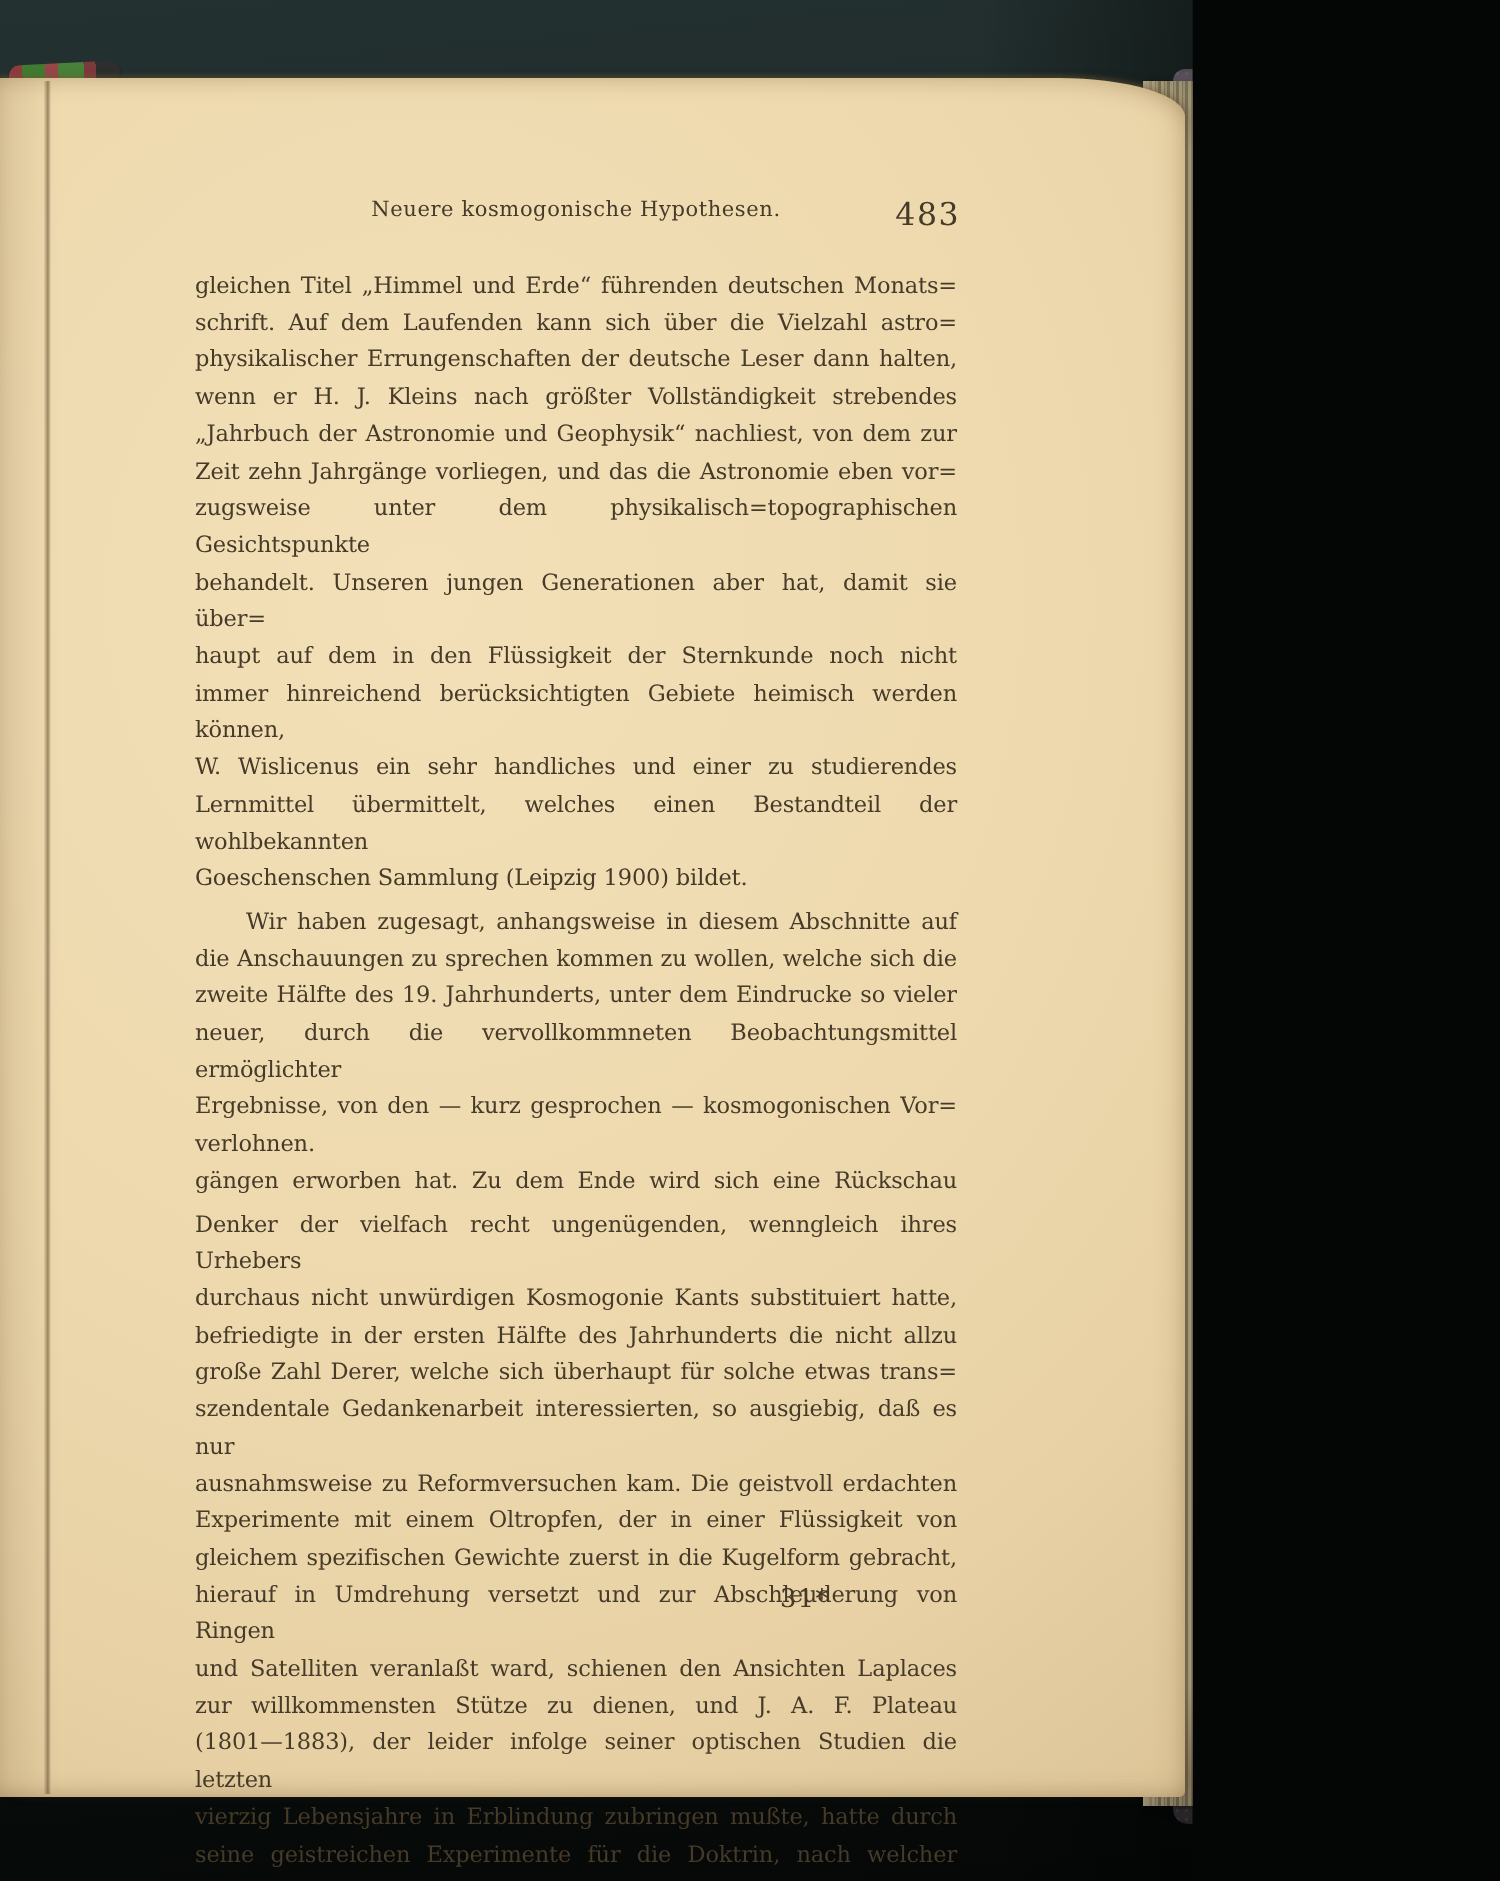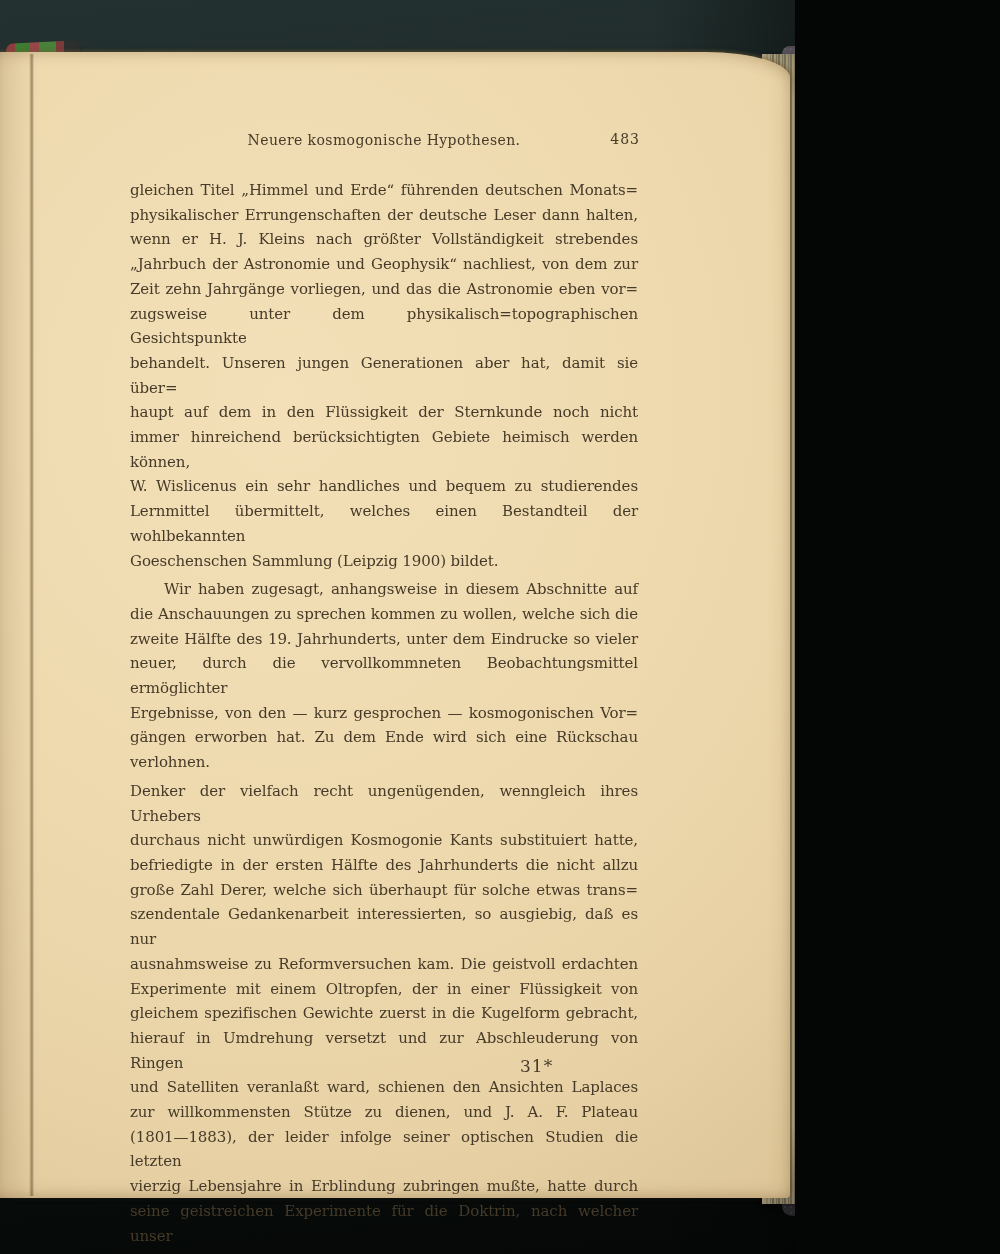--- a/index.html
+++ b/index.html
@@ -76,21 +76,21 @@
     transform:rotate(-3deg);
     background:linear-gradient(90deg,#8e3c3e 0 9px,#3f7c31 9px 24px,#97474a 24px 33px,#49803a 33px 50px,#7d3a3c 50px 58px,#2c2f2e 58px);
     box-shadow:0 2px 2px rgba(0,0,0,.4);
   }
   
   .text-block{
     position:absolute;left:126px;top:132px;width:516px;color:#463a28;
   }
   .running-header{position:relative;height:26px;font-size:14px;}
   .running-header .title{display:block;text-align:center;letter-spacing:.4px;}
-  .running-header .pageno{position:absolute;right:2px;top:-1px;font-size:14px;letter-spacing:1px;}
+  .running-header .pageno{position:absolute;right:2px;top:-1px;font-size:21px;letter-spacing:1px;}
   .body-text{margin-top:20px;font-size:15px;line-height:24.7px;letter-spacing:-0.1px;}
   .paragraph{margin:4px;}
   .line{text-align:justify;text-align-last:justify;white-space:normal;}
   .line.short-last{text-align-last:left;}
   .line.indent{text-indent:34px;}
   .signature{position:absolute;left:520px;top:1056px;color:#463a28;font-size:17px;letter-spacing:1px;}
 </style>
 </head>
 <body>
 
@@ -105,40 +105,41 @@
   <div class="gutter-crease"></div>
 
   <div class="text-block">
     <div class="running-header">
       <span class="title">Neuere kosmogonische Hypothesen.</span>
       <span class="pageno">483</span>
     </div>
     <div class="body-text">
         <div class="paragraph">
           <div class="line">gleichen Titel „Himmel und Erde“ führenden deutschen Monats=</div>
+          <div class="line">schrift.  Auf dem Laufenden kann sich über die Vielzahl astro=</div>
           <div class="line">physikalischer Errungenschaften der deutsche Leser dann halten,</div>
           <div class="line">wenn er H. J. Kleins nach größter Vollständigkeit strebendes</div>
           <div class="line">„Jahrbuch der Astronomie und Geophysik“ nachliest, von dem zur</div>
           <div class="line">Zeit zehn Jahrgänge vorliegen, und das die Astronomie eben vor=</div>
           <div class="line">zugsweise unter dem physikalisch=topographischen Gesichtspunkte</div>
           <div class="line">behandelt.  Unseren jungen Generationen aber hat, damit sie über=</div>
           <div class="line">haupt auf dem in den Flüssigkeit der Sternkunde noch nicht</div>
           <div class="line">immer hinreichend berücksichtigten Gebiete heimisch werden können,</div>
-          <div class="line">W. Wislicenus ein sehr handliches und bequem zu studierendes</div>
+          <div class="line">W. Wislicenus ein sehr handliches und einer zu studierendes</div>
           <div class="line">Lernmittel übermittelt, welches einen Bestandteil der wohlbekannten</div>
           <div class="line short-last">Goeschenschen Sammlung (Leipzig 1900) bildet.</div>
         </div>
         <div class="paragraph">
           <div class="line indent">Wir haben zugesagt, anhangsweise in diesem Abschnitte auf</div>
           <div class="line">die Anschauungen zu sprechen kommen zu wollen, welche sich die</div>
           <div class="line">zweite Hälfte des 19. Jahrhunderts, unter dem Eindrucke so vieler</div>
           <div class="line">neuer, durch die vervollkommneten Beobachtungsmittel ermöglichter</div>
           <div class="line">Ergebnisse, von den — kurz gesprochen — kosmogonischen Vor=</div>
+          <div class="line short-last">verlohnen.</div>
           <div class="line">gängen erworben hat.  Zu dem Ende wird sich eine Rückschau</div>
-          <div class="line short-last">verlohnen.</div>
         </div>
         <div class="paragraph">
           <div class="line">Denker der vielfach recht ungenügenden, wenngleich ihres Urhebers</div>
           <div class="line">durchaus nicht unwürdigen Kosmogonie Kants substituiert hatte,</div>
           <div class="line">befriedigte in der ersten Hälfte des Jahrhunderts die nicht allzu</div>
           <div class="line">große Zahl Derer, welche sich überhaupt für solche etwas trans=</div>
           <div class="line">szendentale Gedankenarbeit interessierten, so ausgiebig, daß es nur</div>
           <div class="line">ausnahmsweise zu Reformversuchen kam.  Die geistvoll erdachten</div>
           <div class="line">Experimente mit einem Oltropfen, der in einer Flüssigkeit von</div>
           <div class="line">gleichem spezifischen Gewichte zuerst in die Kugelform gebracht,</div>

